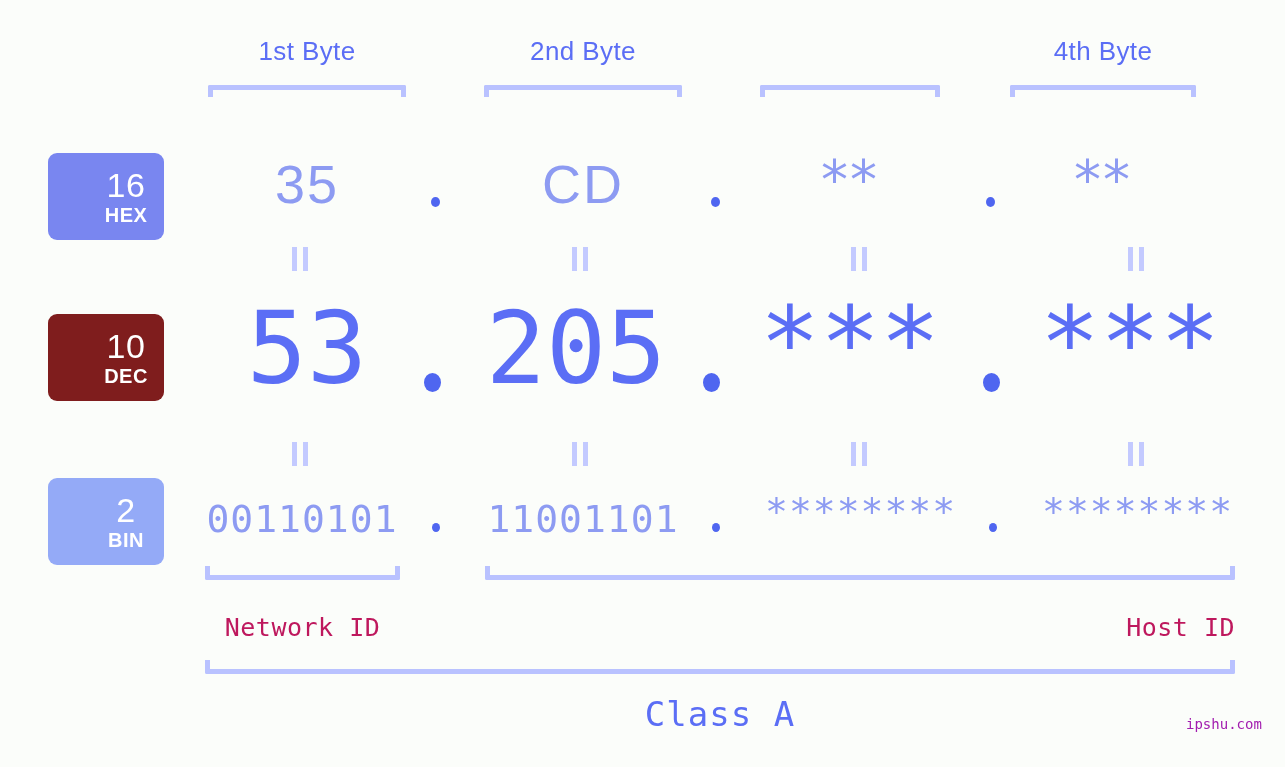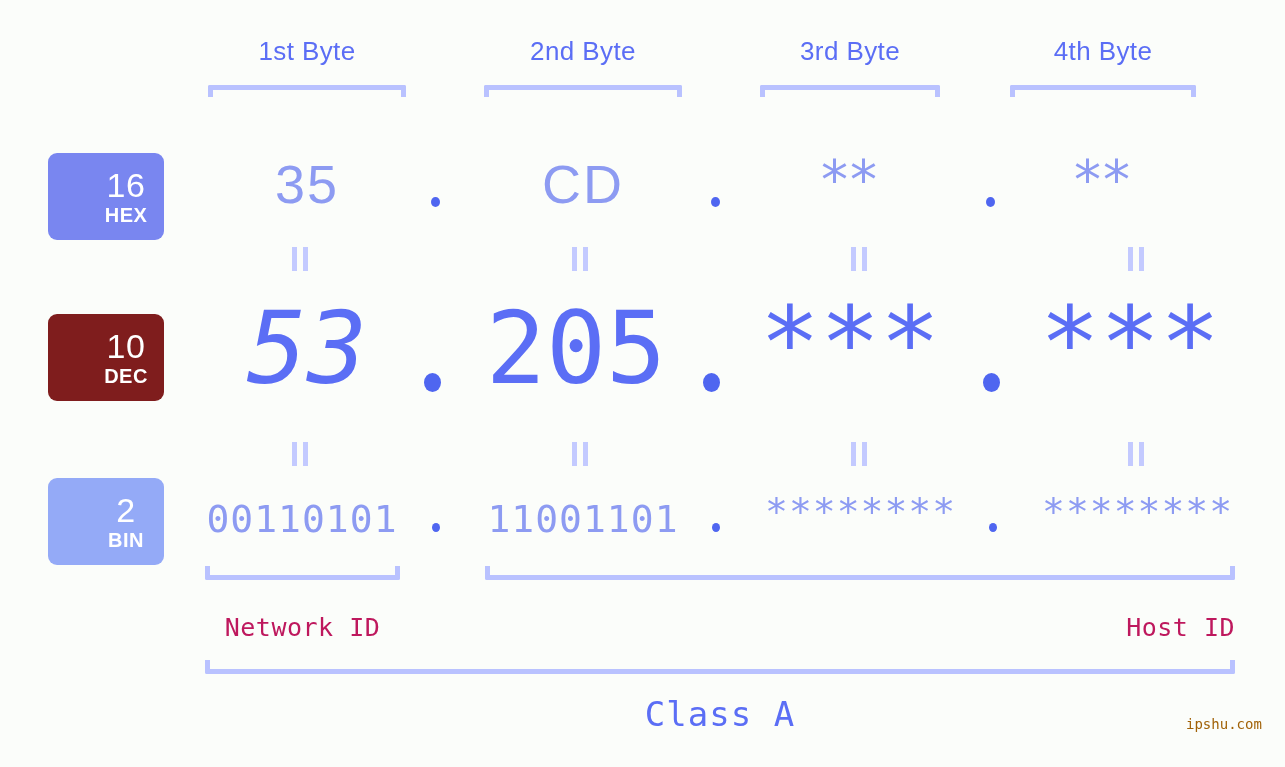--- a/index.html
+++ b/index.html
@@ -152,34 +152,33 @@
     text-align: center;
     color: #5b6ef5;
     font-size: 34px;
     font-family: "DejaVu Sans Mono", monospace;
     white-space: nowrap;
     letter-spacing: 1px;
   }
 
   .watermark {
     position: absolute;
-    color: #a16207;
+    color: #a21caf;
     font-size: 14px;
     font-family: "DejaVu Sans Mono", monospace;
     white-space: nowrap;
   }
 </style>
 </head>
 <body>
 
 <div id="page">
 
   <div class="byte-label" style="left:208px; top:36px; width:198px;">1st Byte</div>
   <div class="byte-label" style="left:484px; top:36px; width:198px;">2nd Byte</div>
-  <div class="byte-label" style="left:760px; top:36px; width:180px;">3rd Byte</div>
   <div class="byte-label" style="left:1010px; top:36px; width:186px;">4th Byte</div>
 
   <div class="bracket-top" style="left:208px; top:85px; width:198px;"></div>
   <div class="bracket-top" style="left:484px; top:85px; width:198px;"></div>
   <div class="bracket-top" style="left:760px; top:85px; width:180px;"></div>
   <div class="bracket-top" style="left:1010px; top:85px; width:186px;"></div>
 
   <div class="badge" style="left:48px; top:153px; background:#7986f0;">
     <span class="num">16</span>
     <span class="name">HEX</span>
@@ -211,21 +210,21 @@
     </div>
   <div class="eq" style="left:851px; top:247px;">
       <i></i>
       <i></i>
     </div>
   <div class="eq" style="left:1128px; top:247px;">
       <i></i>
       <i></i>
     </div>
 
-  <div class="cell dec-val" style="left:208px; top:290px; width:198px;font-style:italic;">53</div>
+  <div class="cell dec-val" style="left:208px; top:290px; width:198px;">53</div>
   <div class="dot dot-dec" style="left:424px; top:373px;"></div>
   <div class="cell dec-val" style="left:470px; top:290px; width:212px;">205</div>
   <div class="dot dot-dec" style="left:703px; top:373px;"></div>
   <div class="cell dec-val" style="left:752px; top:285px; width:196px;">***</div>
   <div class="dot dot-dec" style="left:983px; top:373px;"></div>
   <div class="cell dec-val" style="left:1032px; top:285px; width:196px;">***</div>
 
   <div class="eq" style="left:292px; top:442px;">
       <i></i>
       <i></i>

